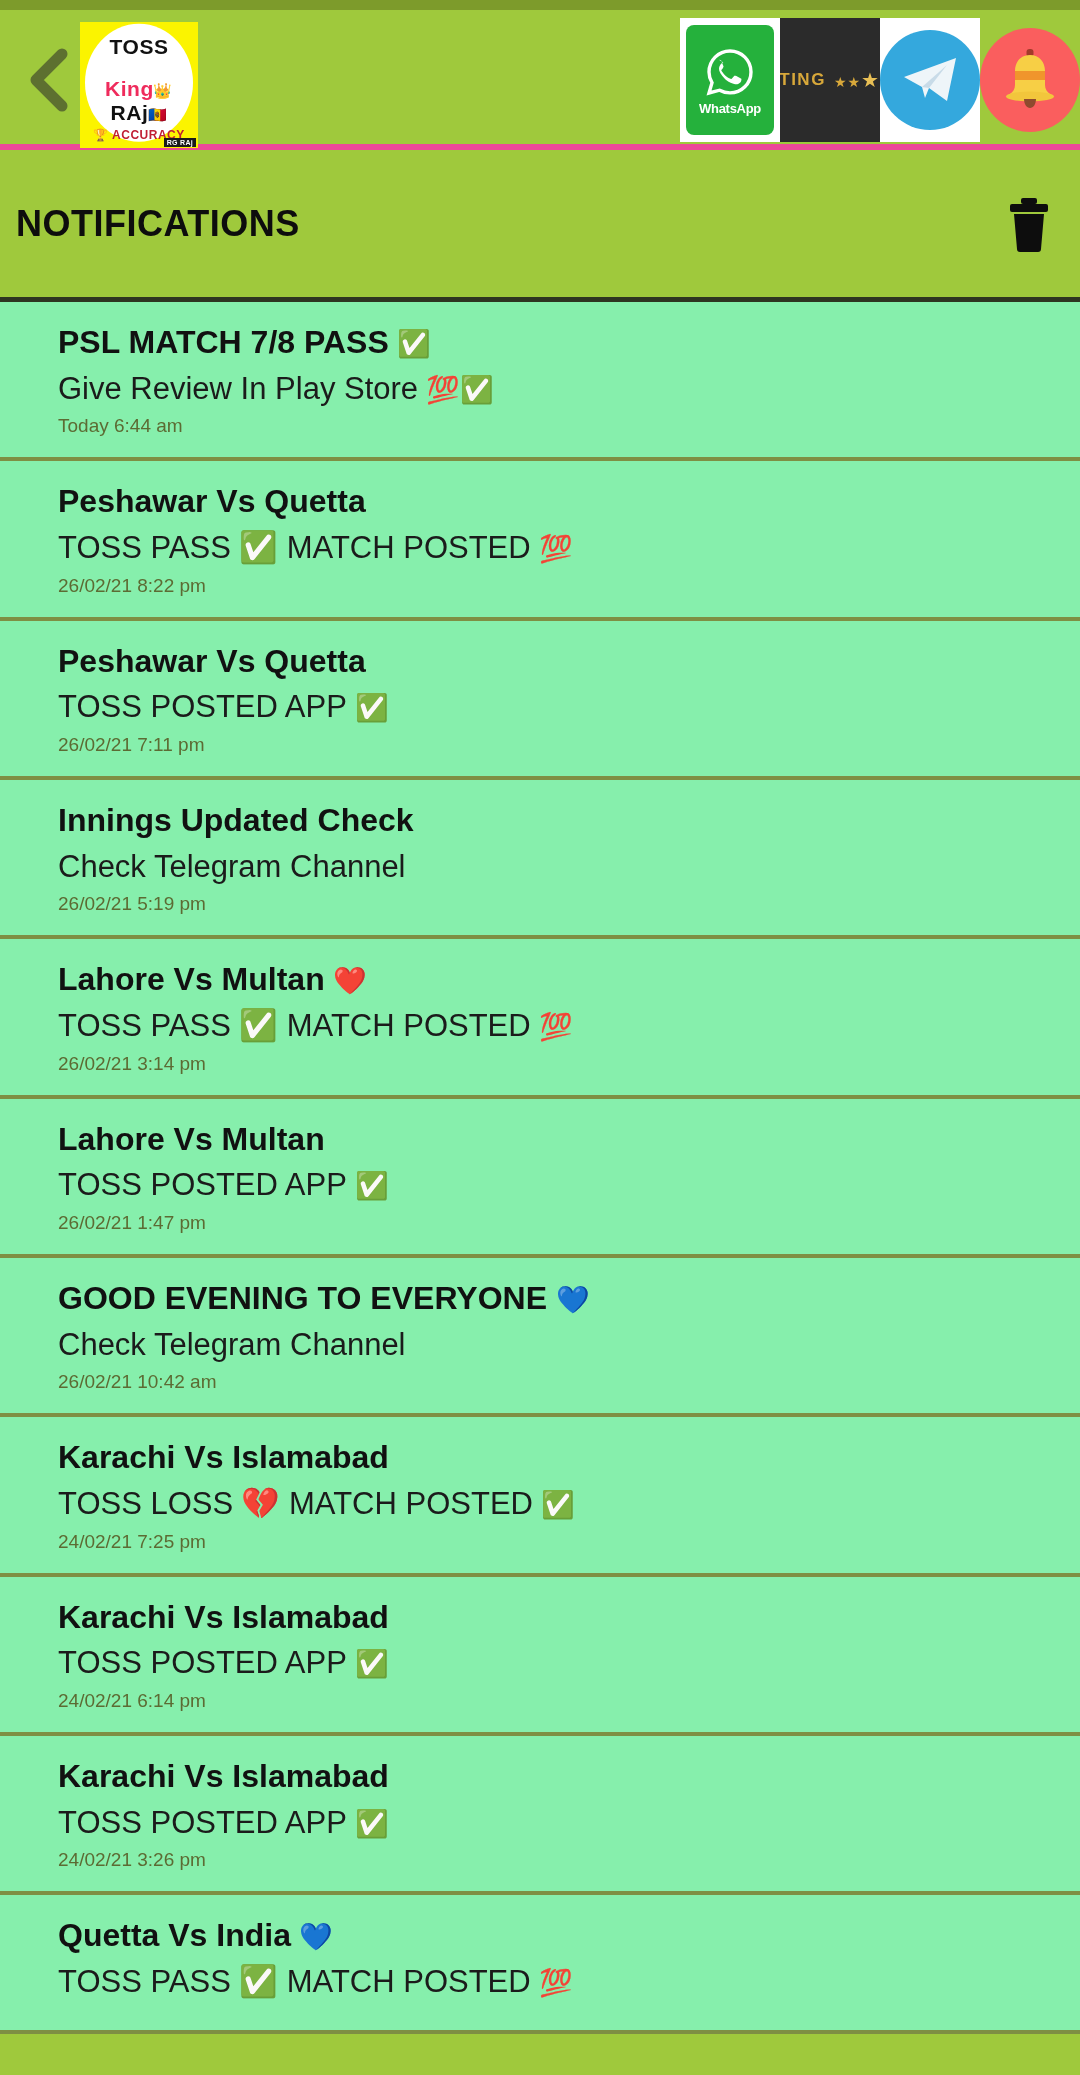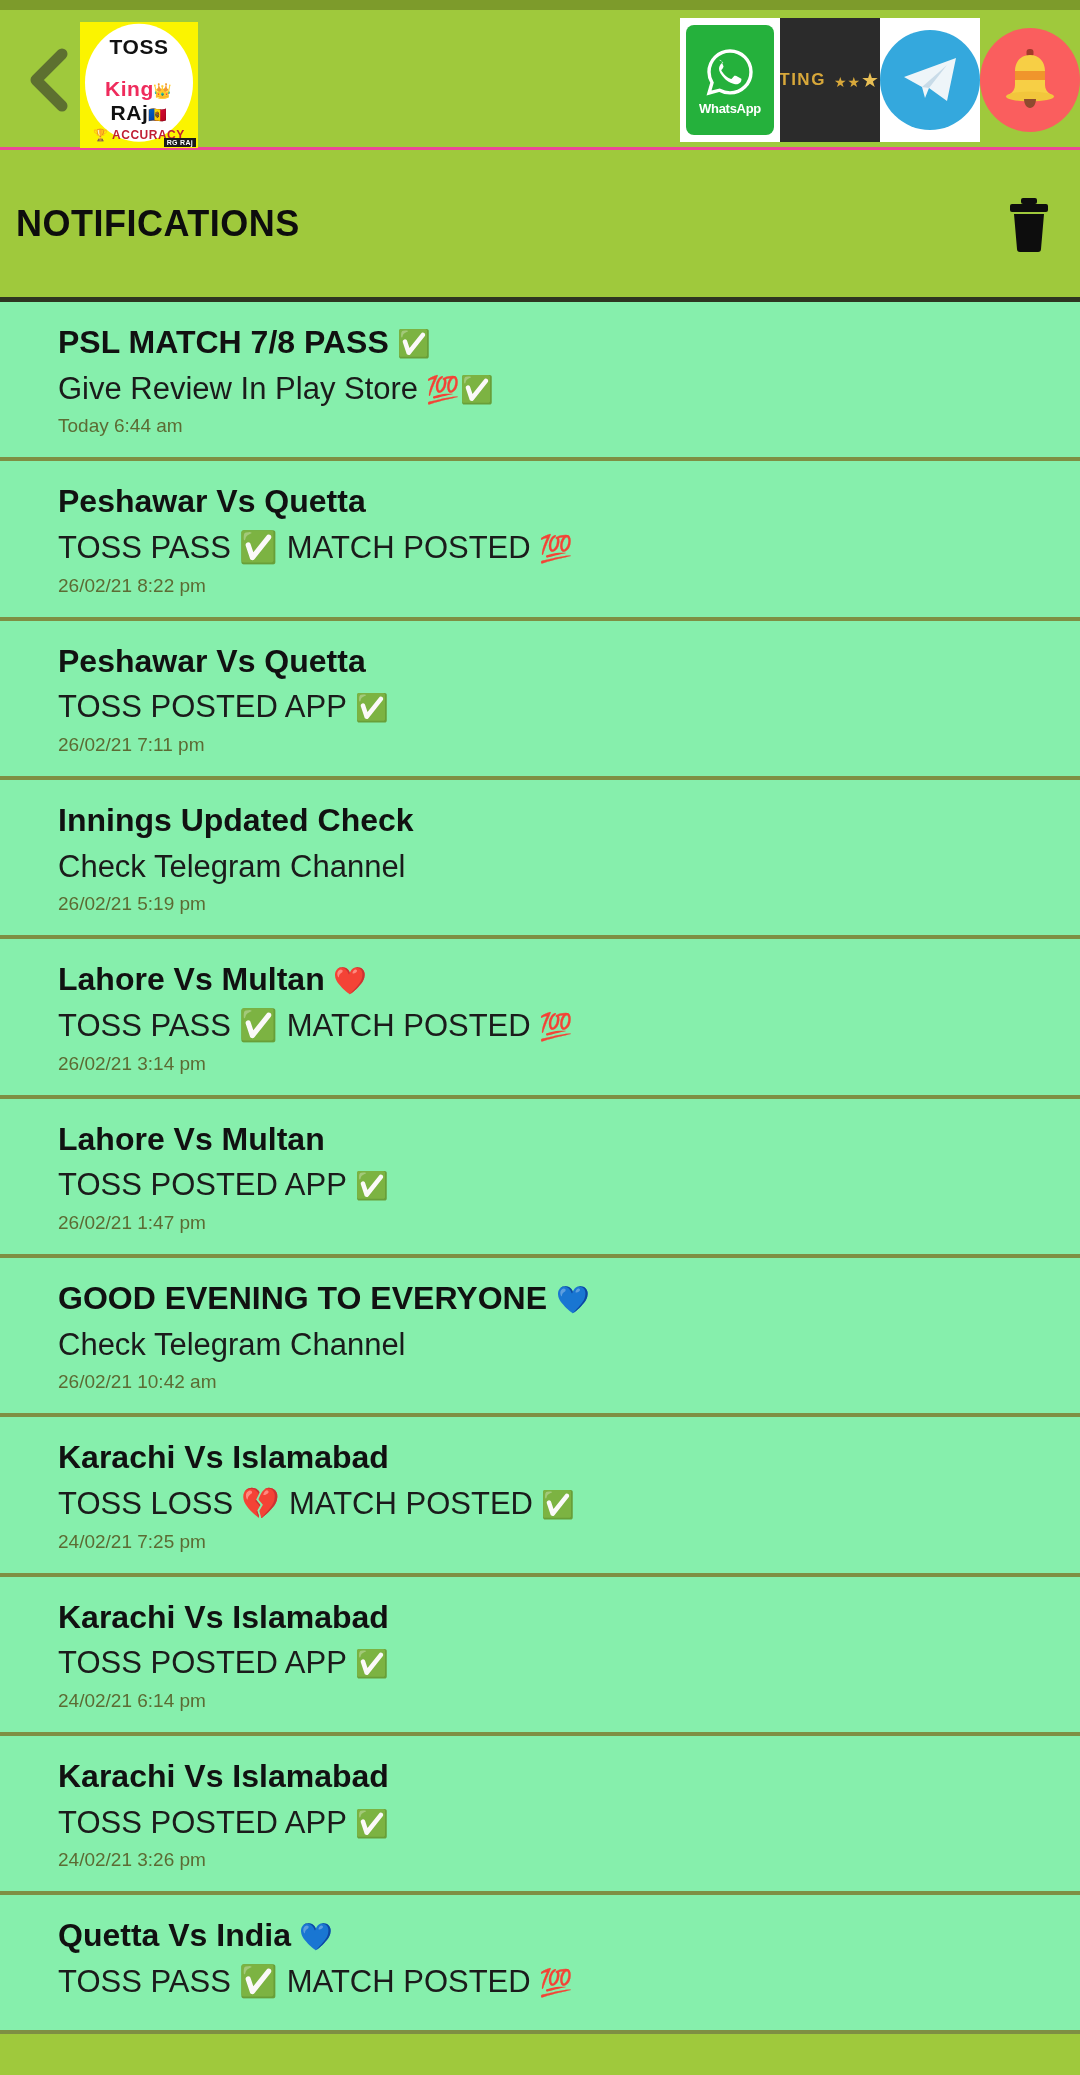--- a/index.html
+++ b/index.html
@@ -15,21 +15,21 @@
     width:1080px; height:10px;
     background:#7d9b2b;
   }
 
   
   #app-bar {
     position:relative;
     width:1080px; height:140px;
     background:#9fc93c;
     display:flex; align-items:flex-start;
-    border-bottom:3px solid #ec4899;
+    border-bottom:6px solid #ec4899;
   }
   #back-button {
     width:100px; height:140px;
     display:flex; align-items:center; justify-content:center;
     flex:0 0 auto;
   }
   #back-button svg { display:block; }
 
   
   #brand-logo {

